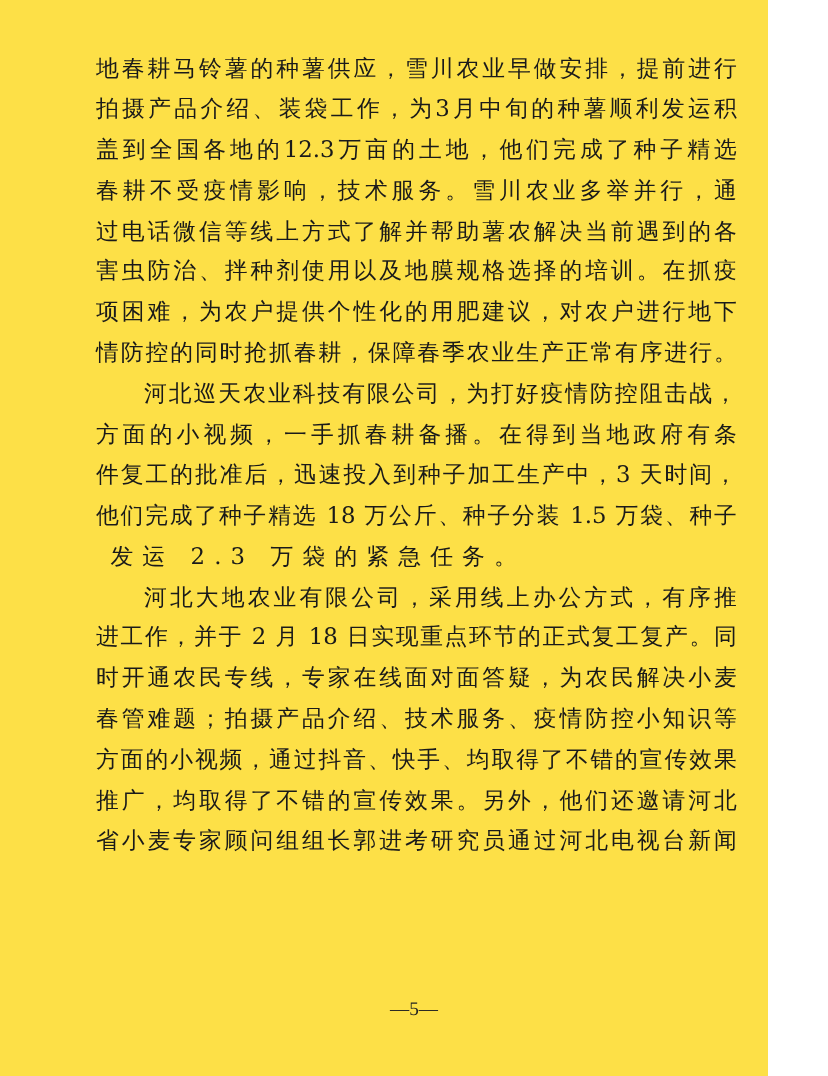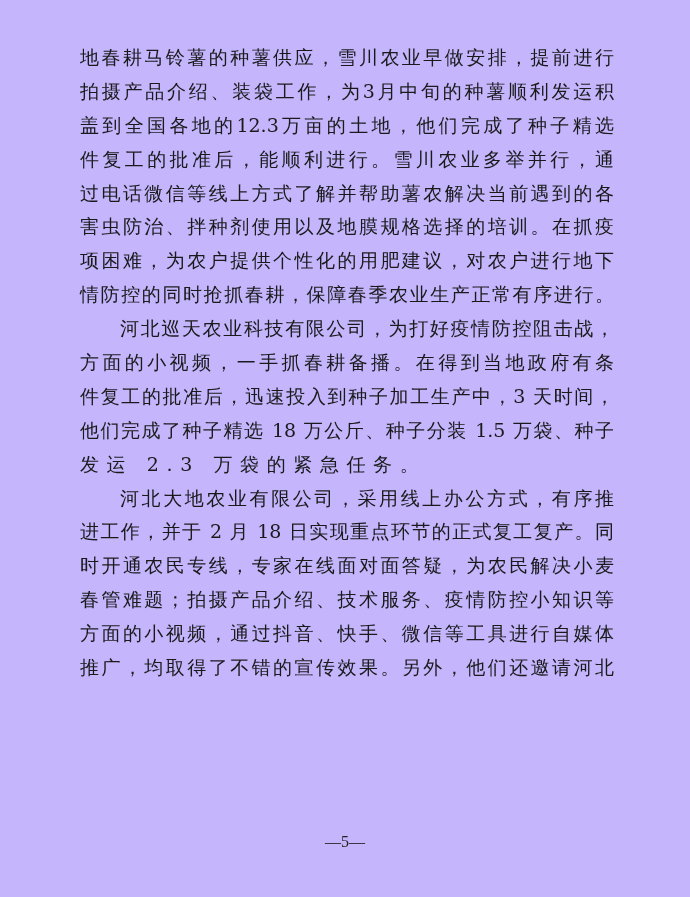--- a/index.html
+++ b/index.html
@@ -1,55 +1,56 @@
 <!DOCTYPE html>
 <html><head>
 <meta charset="utf-8">
 <style>
   html, body { margin: 0; padding: 0; background: #ffffff; }
   body { width: 690px; height: 897px; position: relative; overflow: hidden;
          font-family: "DejaVu Serif", "Liberation Serif", serif; color: #1a1a1a; }
-  .page { position: absolute; left: 0; top: 0; width: 690px; height: 897px; background: #c4b5fd; text-decoration: underline; }
+  .page { position: absolute; left: 0; top: 0; width: 640px; height: 897px; background: #fde047; text-decoration: underline; }
   .body-text { position: absolute; left: 80px; top: 41px; width: 540px; }
   .line { height: 33.9px; line-height: 33.9px; font-size: 19px; white-space: nowrap;
           text-align: justify; text-align-last: justify; width: 534px; }
   .line.indent { padding-left: 40px; width: 494px; }
-  .line.short { text-align-last: left; letter-spacing: 7.6px; }
+  .line.short { text-align-last: left; letter-spacing: 7.6px; margin-left: 12px; }
   .page-number { position: absolute; left: 0; width: 690px; top: 833px; text-align: center;
                  font-size: 16px; font-family: "Liberation Serif", serif; color: #222; }
 </style>
 </head>
 <body>
 
 <div class="page">
   <div class="body-text">
 
     <div>
       <div class="line">地春耕马铃薯的种薯供应，雪川农业早做安排，提前进行</div>
       <div class="line">拍摄产品介绍、装袋工作，为3月中旬的种薯顺利发运积</div>
       <div class="line">盖到全国各地的12.3万亩的土地，他们完成了种子精选</div>
-      <div class="line">件复工的批准后，能顺利进行。雪川农业多举并行，通</div>
+      <div class="line">春耕不受疫情影响，技术服务。雪川农业多举并行，通</div>
       <div class="line">过电话微信等线上方式了解并帮助薯农解决当前遇到的各</div>
       <div class="line">害虫防治、拌种剂使用以及地膜规格选择的培训。在抓疫</div>
       <div class="line">项困难，为农户提供个性化的用肥建议，对农户进行地下</div>
       <div class="line">情防控的同时抢抓春耕，保障春季农业生产正常有序进行。</div>
     </div>
 
     <div>
       <div class="line indent">河北巡天农业科技有限公司，为打好疫情防控阻击战，</div>
       <div class="line">方面的小视频，一手抓春耕备播。在得到当地政府有条</div>
       <div class="line">件复工的批准后，迅速投入到种子加工生产中，3 天时间，</div>
       <div class="line">他们完成了种子精选 18 万公斤、种子分装 1.5 万袋、种子</div>
       <div class="line short">发运 2.3 万袋的紧急任务。</div>
     </div>
 
     <div>
       <div class="line indent">河北大地农业有限公司，采用线上办公方式，有序推</div>
       <div class="line">进工作，并于 2 月 18 日实现重点环节的正式复工复产。同</div>
       <div class="line">时开通农民专线，专家在线面对面答疑，为农民解决小麦</div>
       <div class="line">春管难题；拍摄产品介绍、技术服务、疫情防控小知识等</div>
-      <div class="line">方面的小视频，通过抖音、快手、微信等工具进行自媒体</div>
+      <div class="line">方面的小视频，通过抖音、快手、均取得了不错的宣传效果</div>
       <div class="line">推广，均取得了不错的宣传效果。另外，他们还邀请河北</div>
+      <div class="line">省小麦专家顾问组组长郭进考研究员通过河北电视台新闻</div>
     </div>
   </div>
 
   <div class="page-number">—5—</div>
 </div>
 
 </body></html>

